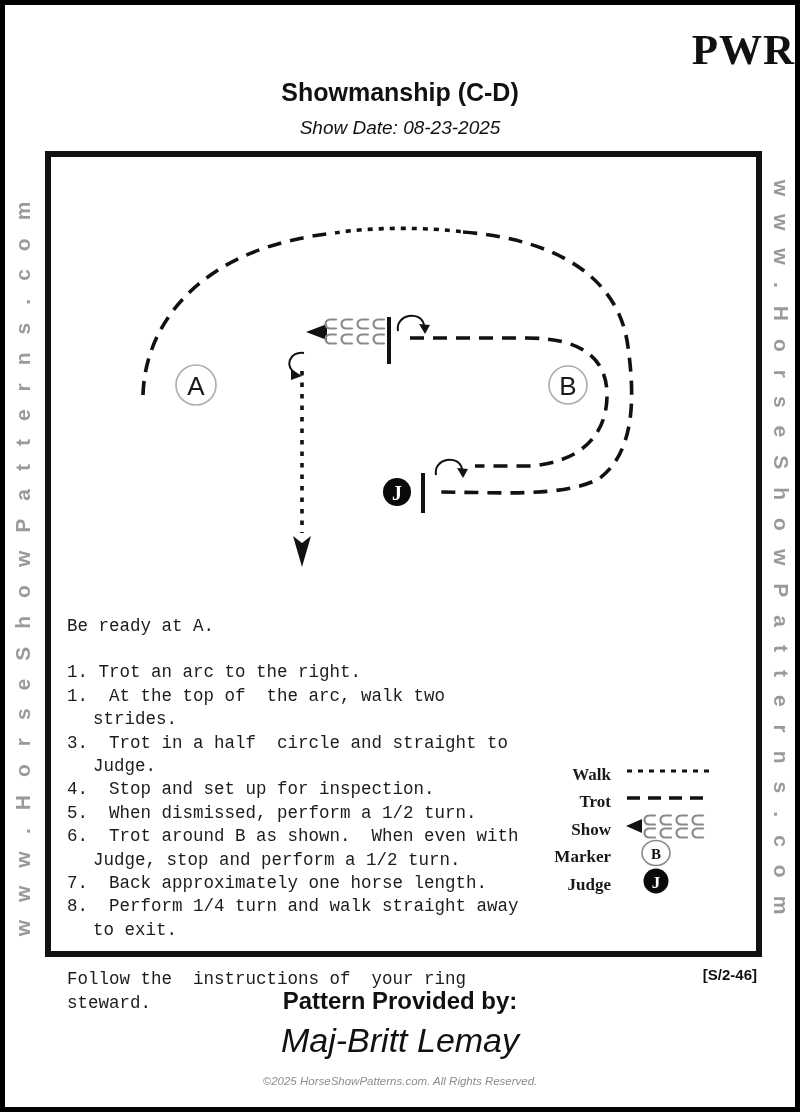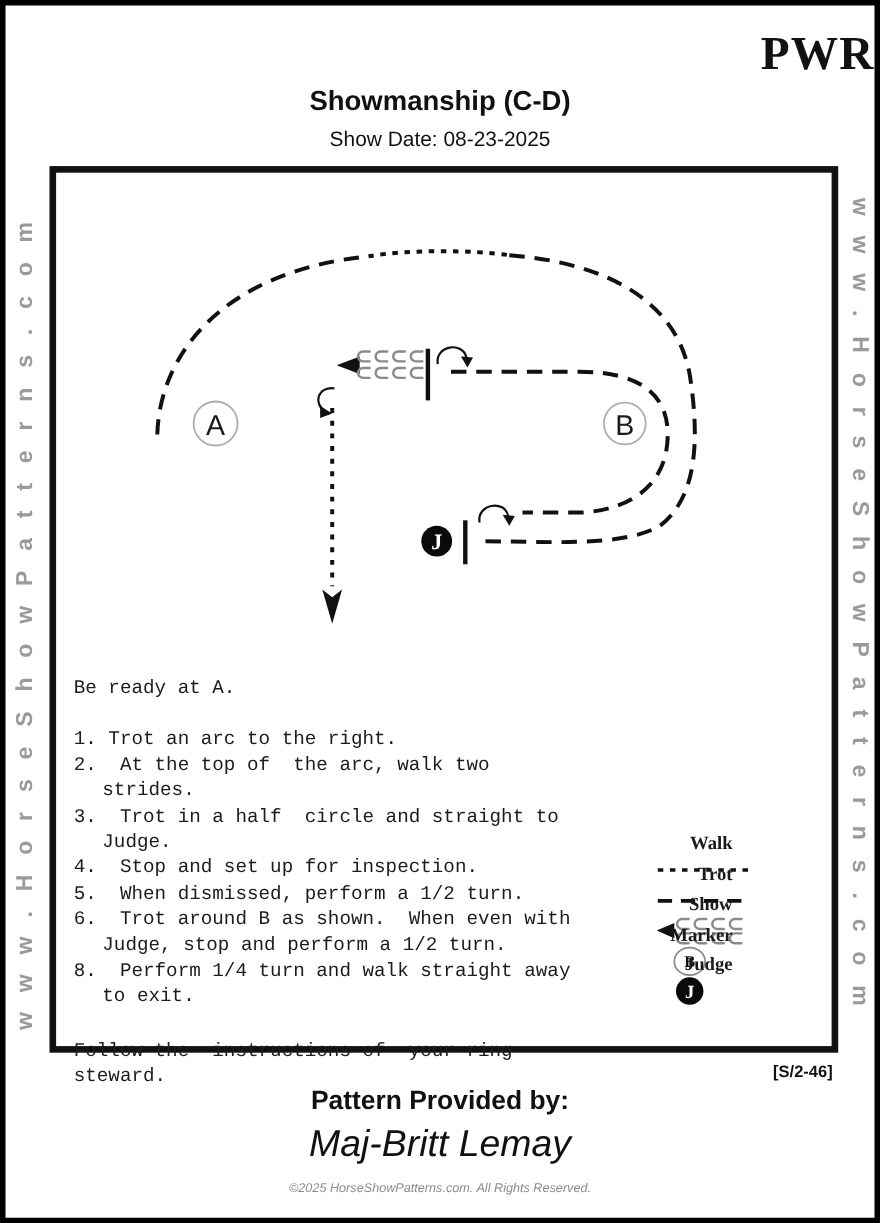--- a/index.html
+++ b/index.html
@@ -13,21 +13,21 @@
   .title {
     position:absolute; top:20px; left:0; width:100%; text-align:right;
     font-family:"Liberation Serif", serif; font-weight:bold; font-size:43px; letter-spacing:1px;
   }
   .subtitle {
     position:absolute; top:73px; left:0; width:100%; text-align:center;
     font-weight:bold; font-size:25px;
   }
   .show-date {
     position:absolute; top:112px; left:0; width:100%; text-align:center;
-    font-size:19px;
+    font-style:italic; font-size:19px;
   }
   
   .wm {
     position:absolute; width:820px; height:28px; line-height:28px; text-align:center;
     color:#9a9a9a; font-weight:bold; font-size:21px; letter-spacing:18px; white-space:nowrap;
   }
   .wm-left  { left:-392px; top:541px; transform:rotate(-90deg); }
   .wm-right { left:366px;  top:537px; transform:rotate(90deg); }
   
   .pattern-box {
@@ -40,21 +40,21 @@
   
   .instructions {
     position:absolute; left:62px; top:610px; width:466px;
     font-family:Liberation Mono, monospace; font-size:17.5px; line-height:23.4px; color:#1c1c1c;
   }
   .intro { margin-bottom:23px; white-space:pre-wrap; }
   .step  { padding-left:26px; text-indent:-26px; white-space:pre-wrap; }
   .outro { margin-top:26px; white-space:pre-wrap; }
   
   .legend { position:absolute; left:540px; top:752px; width:176px; }
-  .legend-row { display:flex; align-items:center; height:27.5px;flex-direction:column; }
+  .legend-row { display:flex; align-items:flex-end; height:27.5px; }
   .legend-label {
     width:66px; text-align:right; font-family:"Liberation Serif", serif;
     font-weight:bold; font-size:17px; color:#1a1a1a;
   }
   .legend-sample { margin-left:13px; width:90px; height:28px; display:flex; align-items:center; }
   
   .pattern-code {
     position:absolute; right:38px; top:961px; font-weight:bold; font-size:15px;
   }
   .provided-by {
@@ -126,25 +126,26 @@
     <text class="marker-letter" x="145" y="229" text-anchor="middle" dominant-baseline="central">A</text>
     <circle cx="517" cy="228" r="19" fill="#fff" stroke="#adadad" stroke-width="1.6"></circle>
     <text class="marker-letter" x="517" y="229" text-anchor="middle" dominant-baseline="central">B</text>
     <circle cx="346" cy="335" r="14" fill="#0a0a0a"></circle>
     <text class="judge-letter" x="346" y="336" text-anchor="middle" dominant-baseline="central">J</text>
   </svg>
 
   <div class="instructions">
     <div class="intro">Be ready at A.</div>
     <div class="step">1. Trot an arc to the right.</div>
-    <div class="step">2.  At the top of  the arc, walk two strides.</div>
+    <div class="step">1.  At the top of  the arc, walk two strides.</div>
     <div class="step">3.  Trot in a half  circle and straight to Judge.</div>
     <div class="step">4.  Stop and set up for inspection.</div>
     <div class="step">5.  When dismissed, perform a 1/2 turn.</div>
     <div class="step">6.  Trot around B as shown.  When even with Judge, stop and perform a 1/2 turn.</div>
+    <div class="step">7.  Back approximately one horse length.</div>
     <div class="step">8.  Perform 1/4 turn and walk straight away to exit.</div>
     <div class="outro">Follow the  instructions of  your ring steward.</div>
   </div>
 
   <div class="legend">
     <div class="legend-row">
       <div class="legend-label">Walk</div>
       <div class="legend-sample">
         <svg width="90" height="28">
           <line x1="3" y1="14" x2="87" y2="14" stroke="#111" stroke-width="3.2" stroke-dasharray="5 6"></line>

